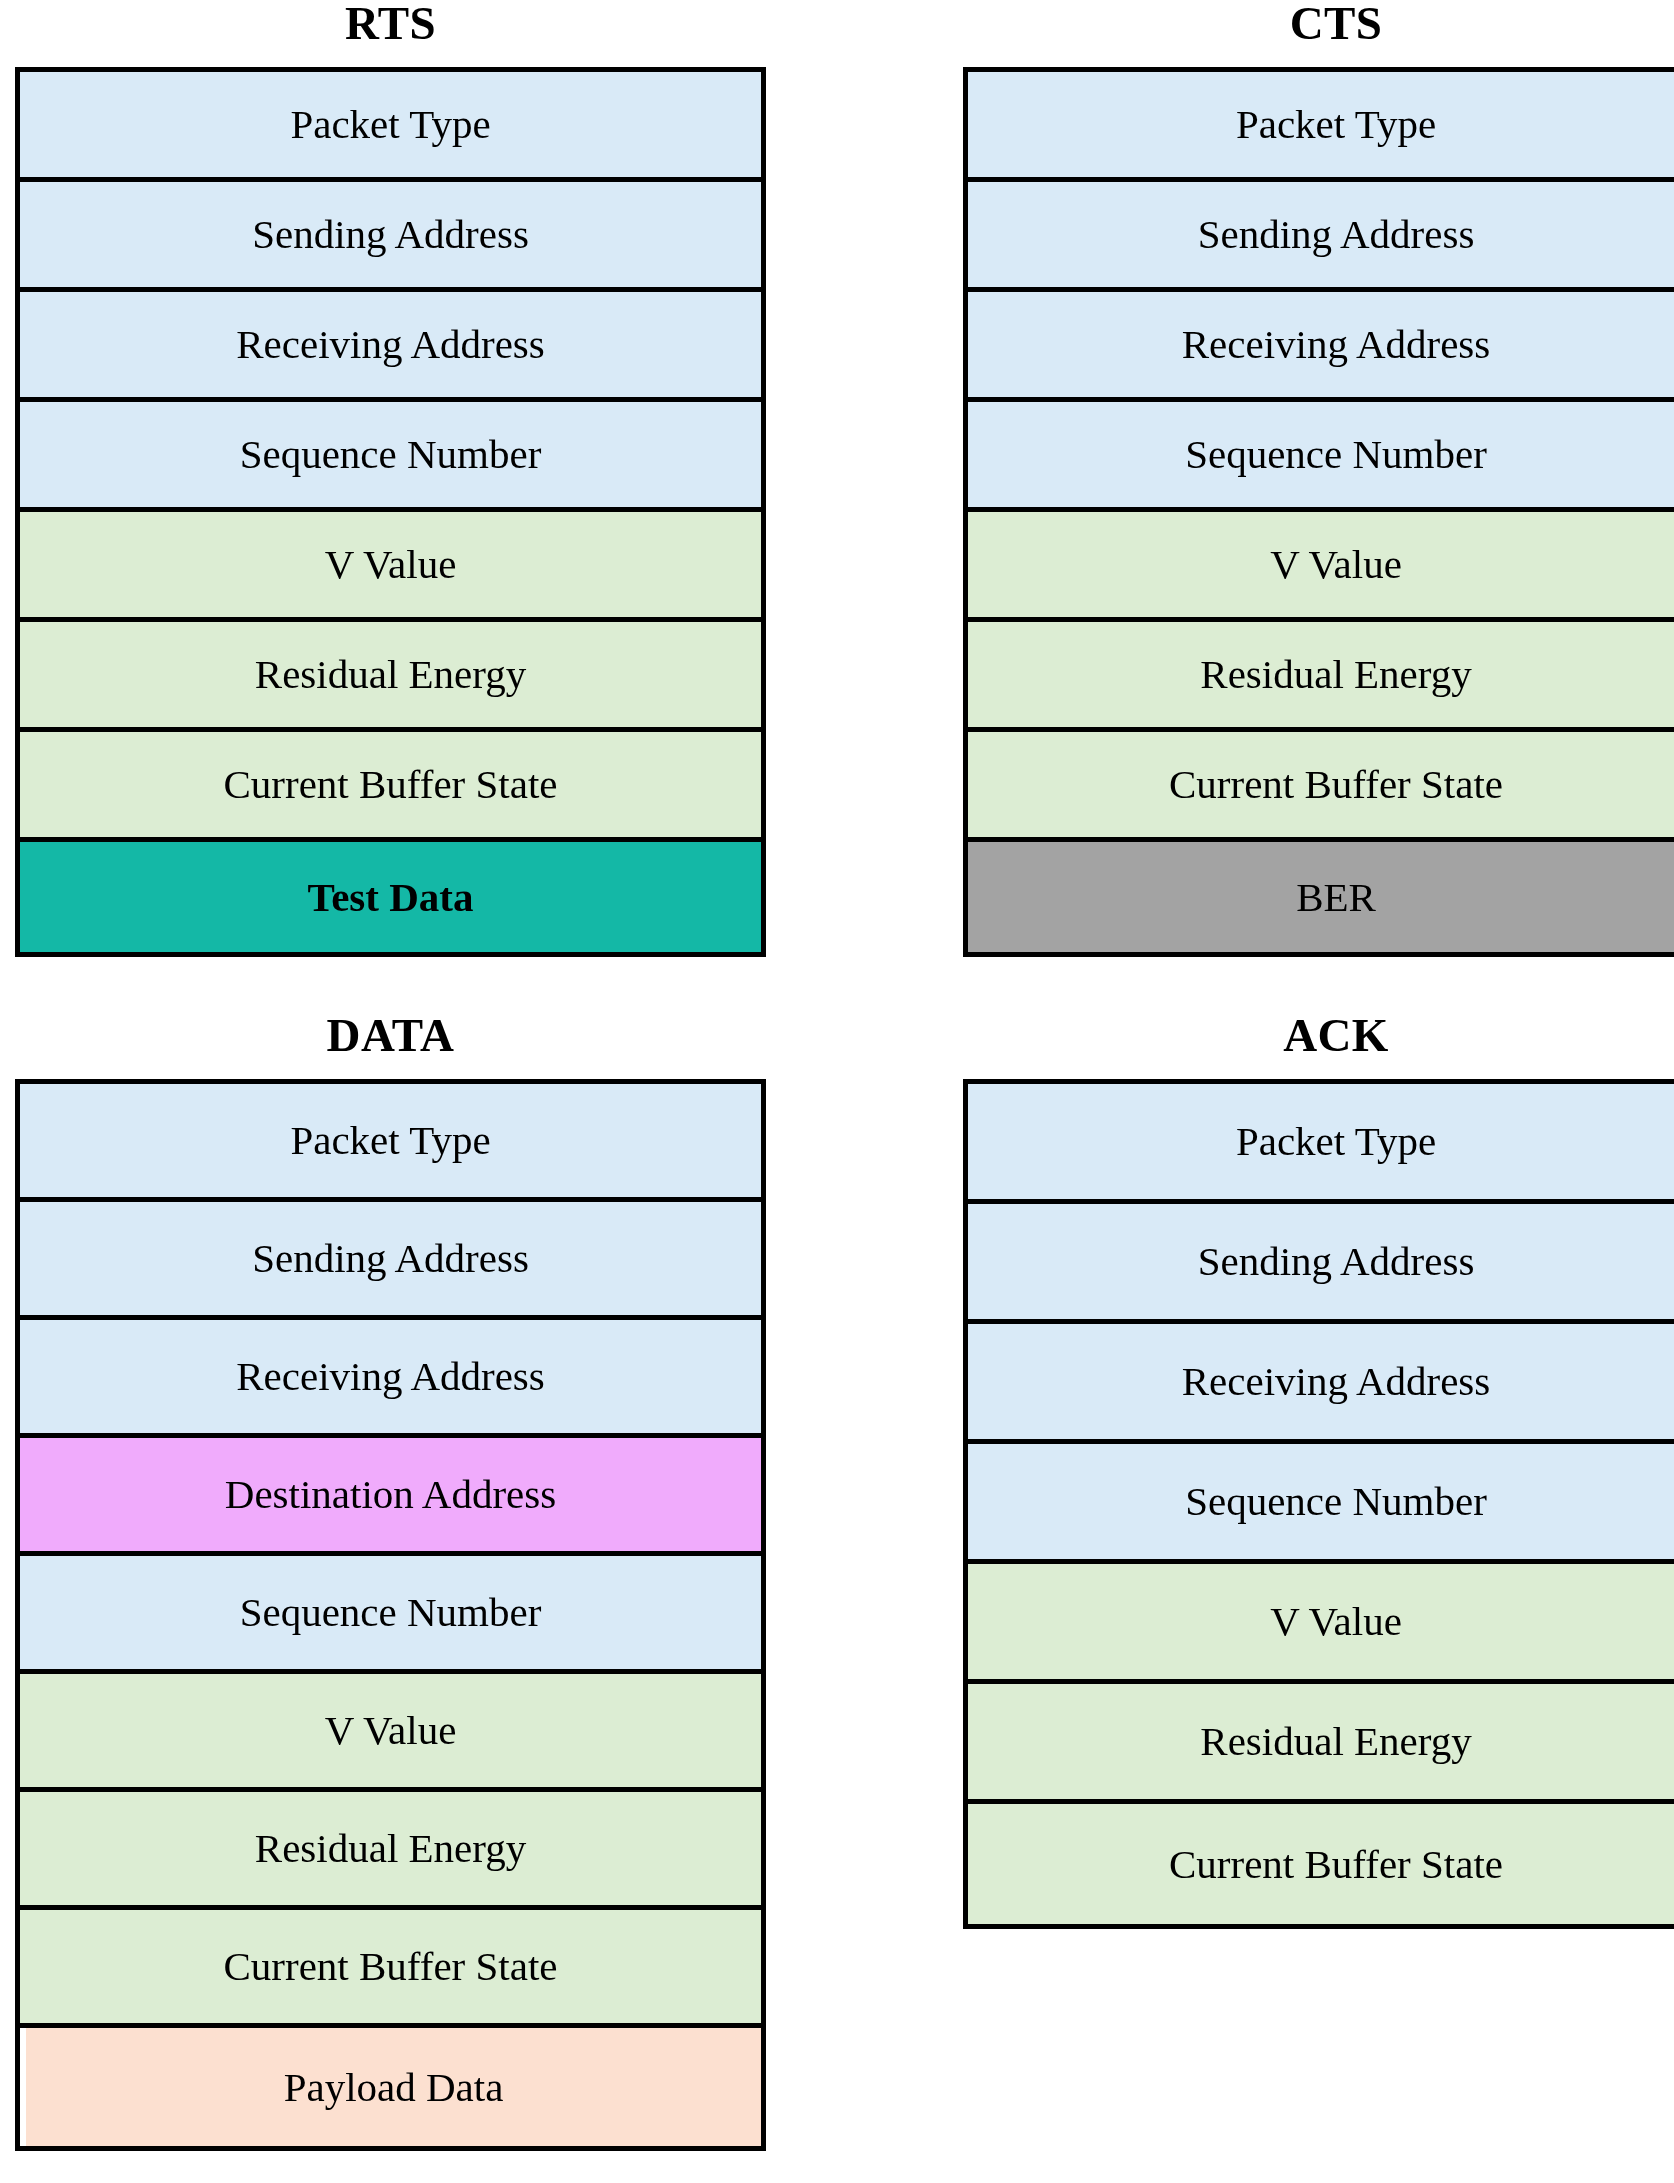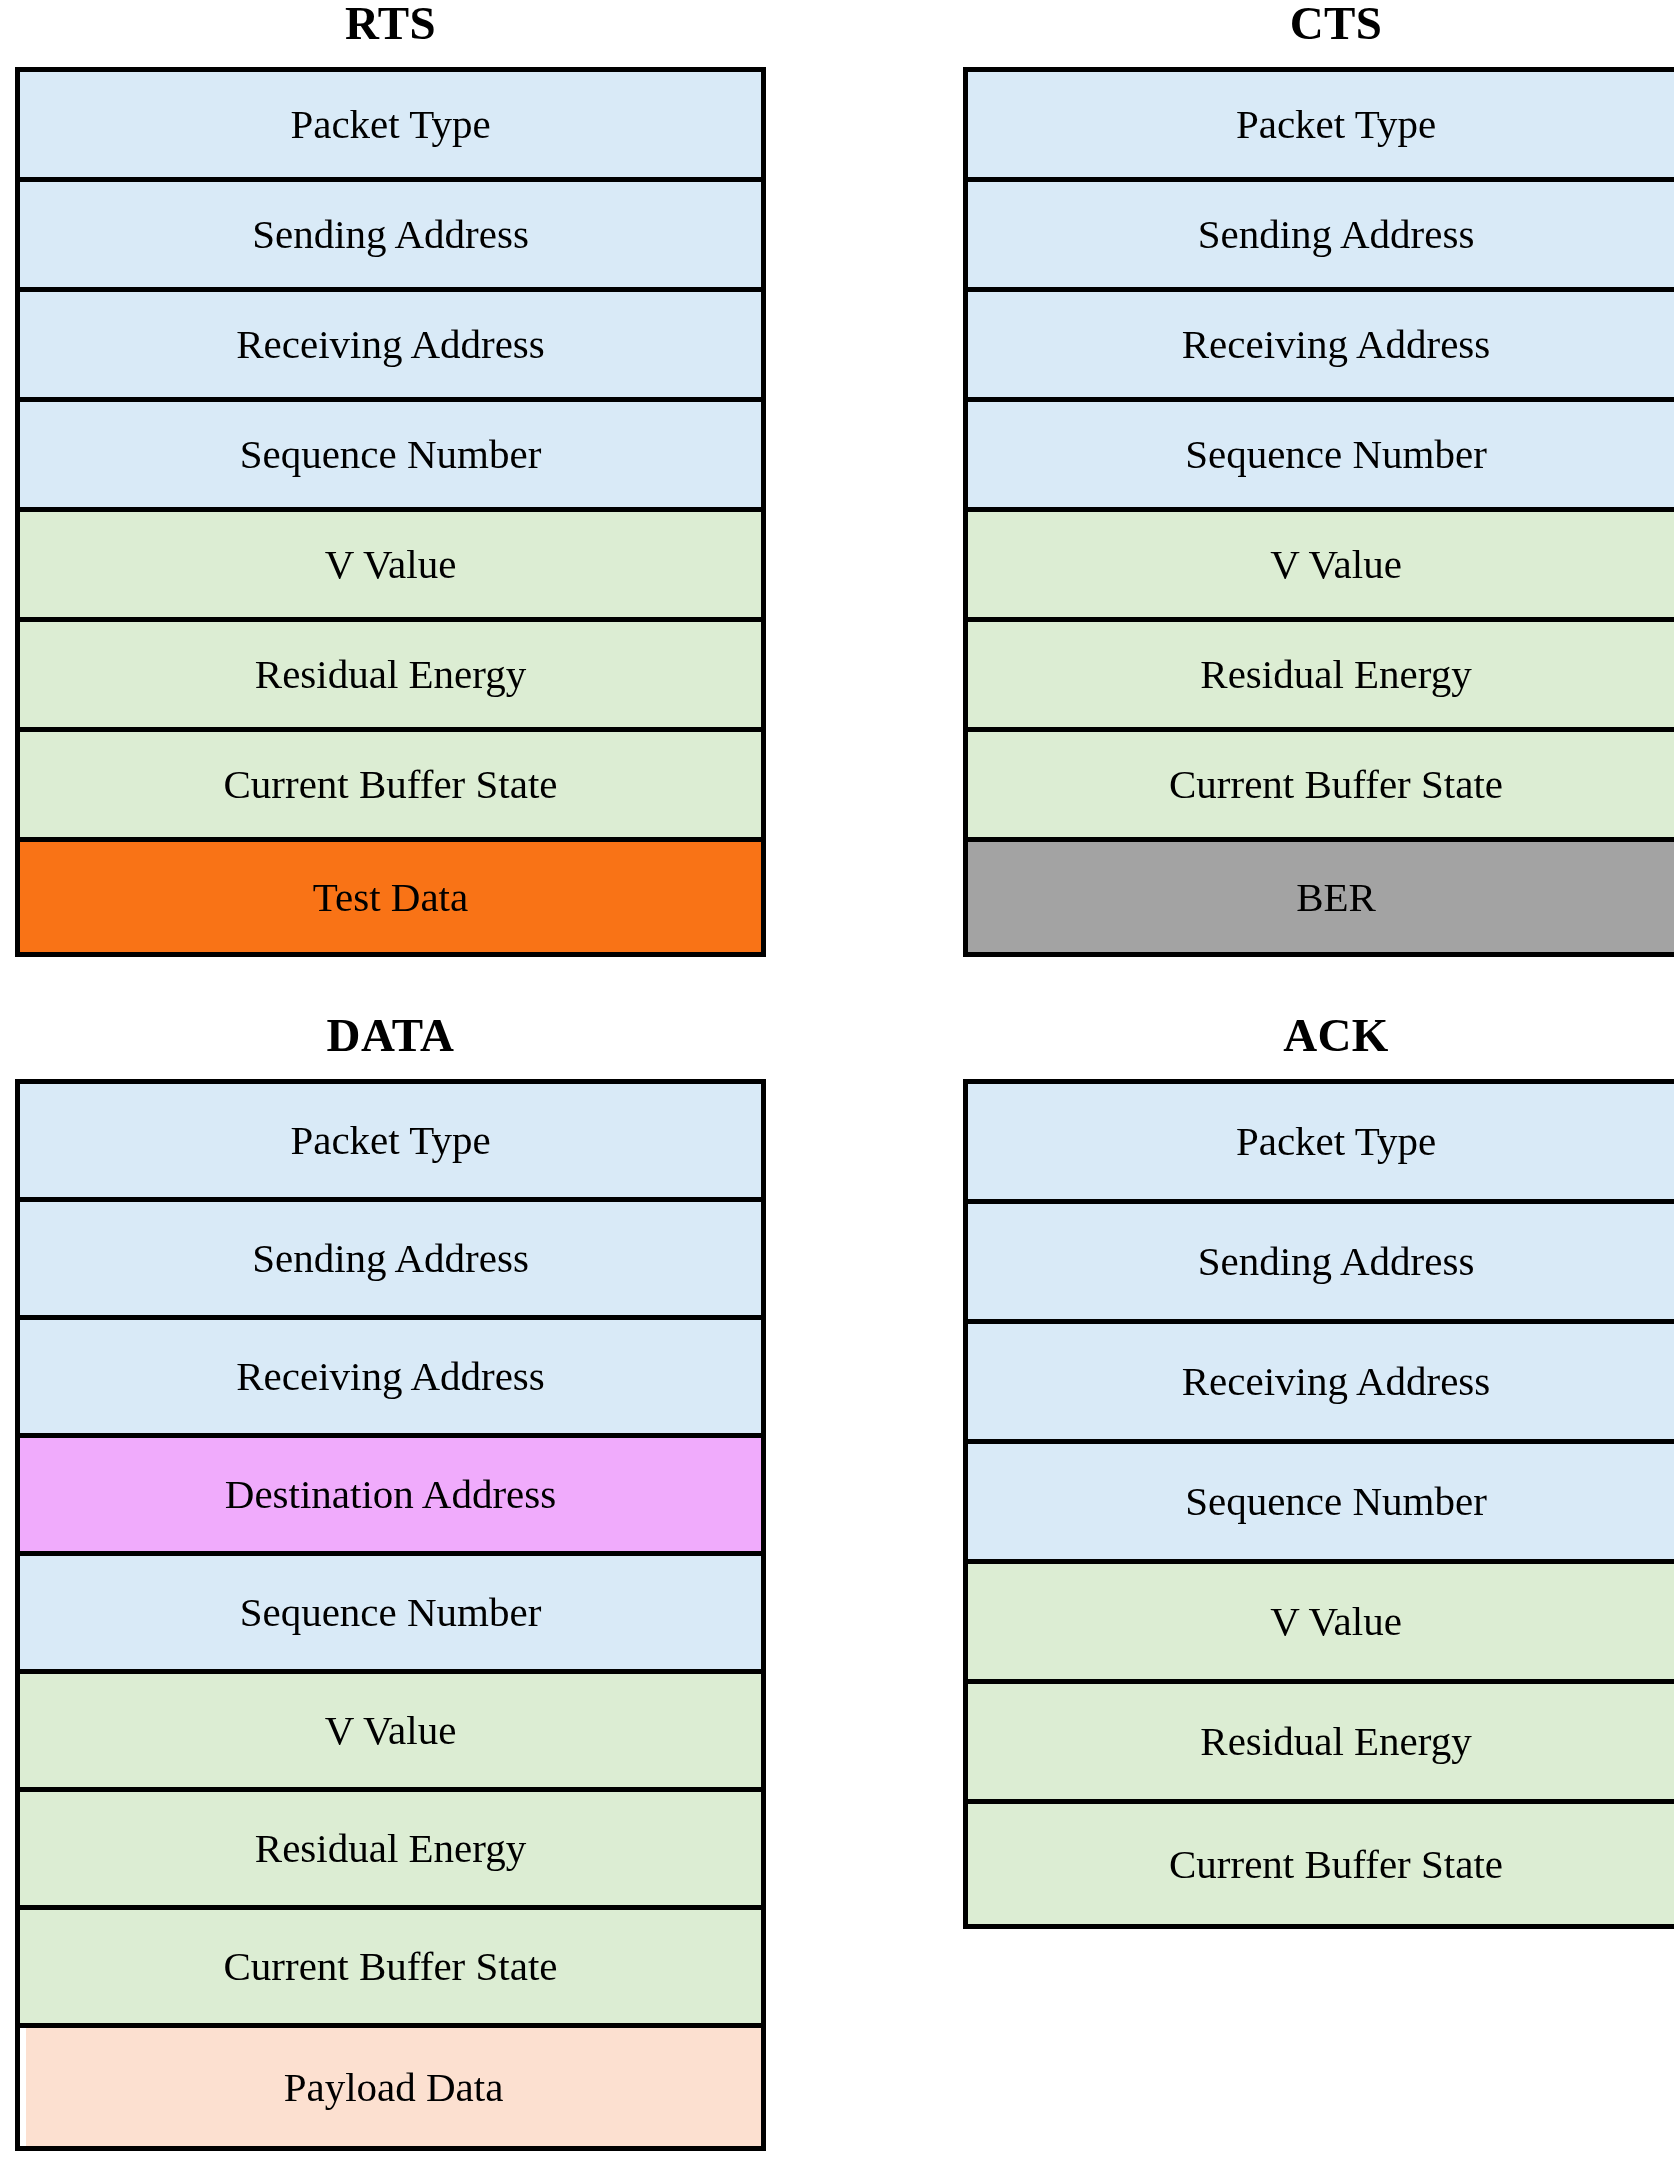--- a/index.html
+++ b/index.html
@@ -84,21 +84,21 @@
   <div class="packet-col col-left row-top">
     <div class="packet-title">RTS</div>
     <div class="packet-box" id="box-rts">
         <div class="packet-field h-rts" style="background: rgb(217, 234, 247);">Packet Type</div>
         <div class="packet-field h-rts" style="background: rgb(217, 234, 247);">Sending Address</div>
         <div class="packet-field h-rts" style="background: rgb(217, 234, 247);">Receiving Address</div>
         <div class="packet-field h-rts" style="background: rgb(217, 234, 247);">Sequence Number</div>
         <div class="packet-field h-rts" style="background: rgb(220, 237, 211);">V Value</div>
         <div class="packet-field h-rts" style="background: rgb(220, 237, 211);">Residual Energy</div>
         <div class="packet-field h-rts" style="background: rgb(220, 237, 211);">Current Buffer State</div>
-        <div class="packet-field h-rts" style="background: #f97316;">Test Data</div>
+        <div class="packet-field h-rts" style="background: #14b8a6; font-weight: bold;">Test Data</div>
       </div>
   </div>
 
   <div class="packet-col col-right row-top">
     <div class="packet-title">CTS</div>
     <div class="packet-box" id="box-cts">
         <div class="packet-field h-cts" style="background: rgb(217, 234, 247);">Packet Type</div>
         <div class="packet-field h-cts" style="background: rgb(217, 234, 247);">Sending Address</div>
         <div class="packet-field h-cts" style="background: rgb(217, 234, 247);">Receiving Address</div>
         <div class="packet-field h-cts" style="background: rgb(217, 234, 247);">Sequence Number</div>

